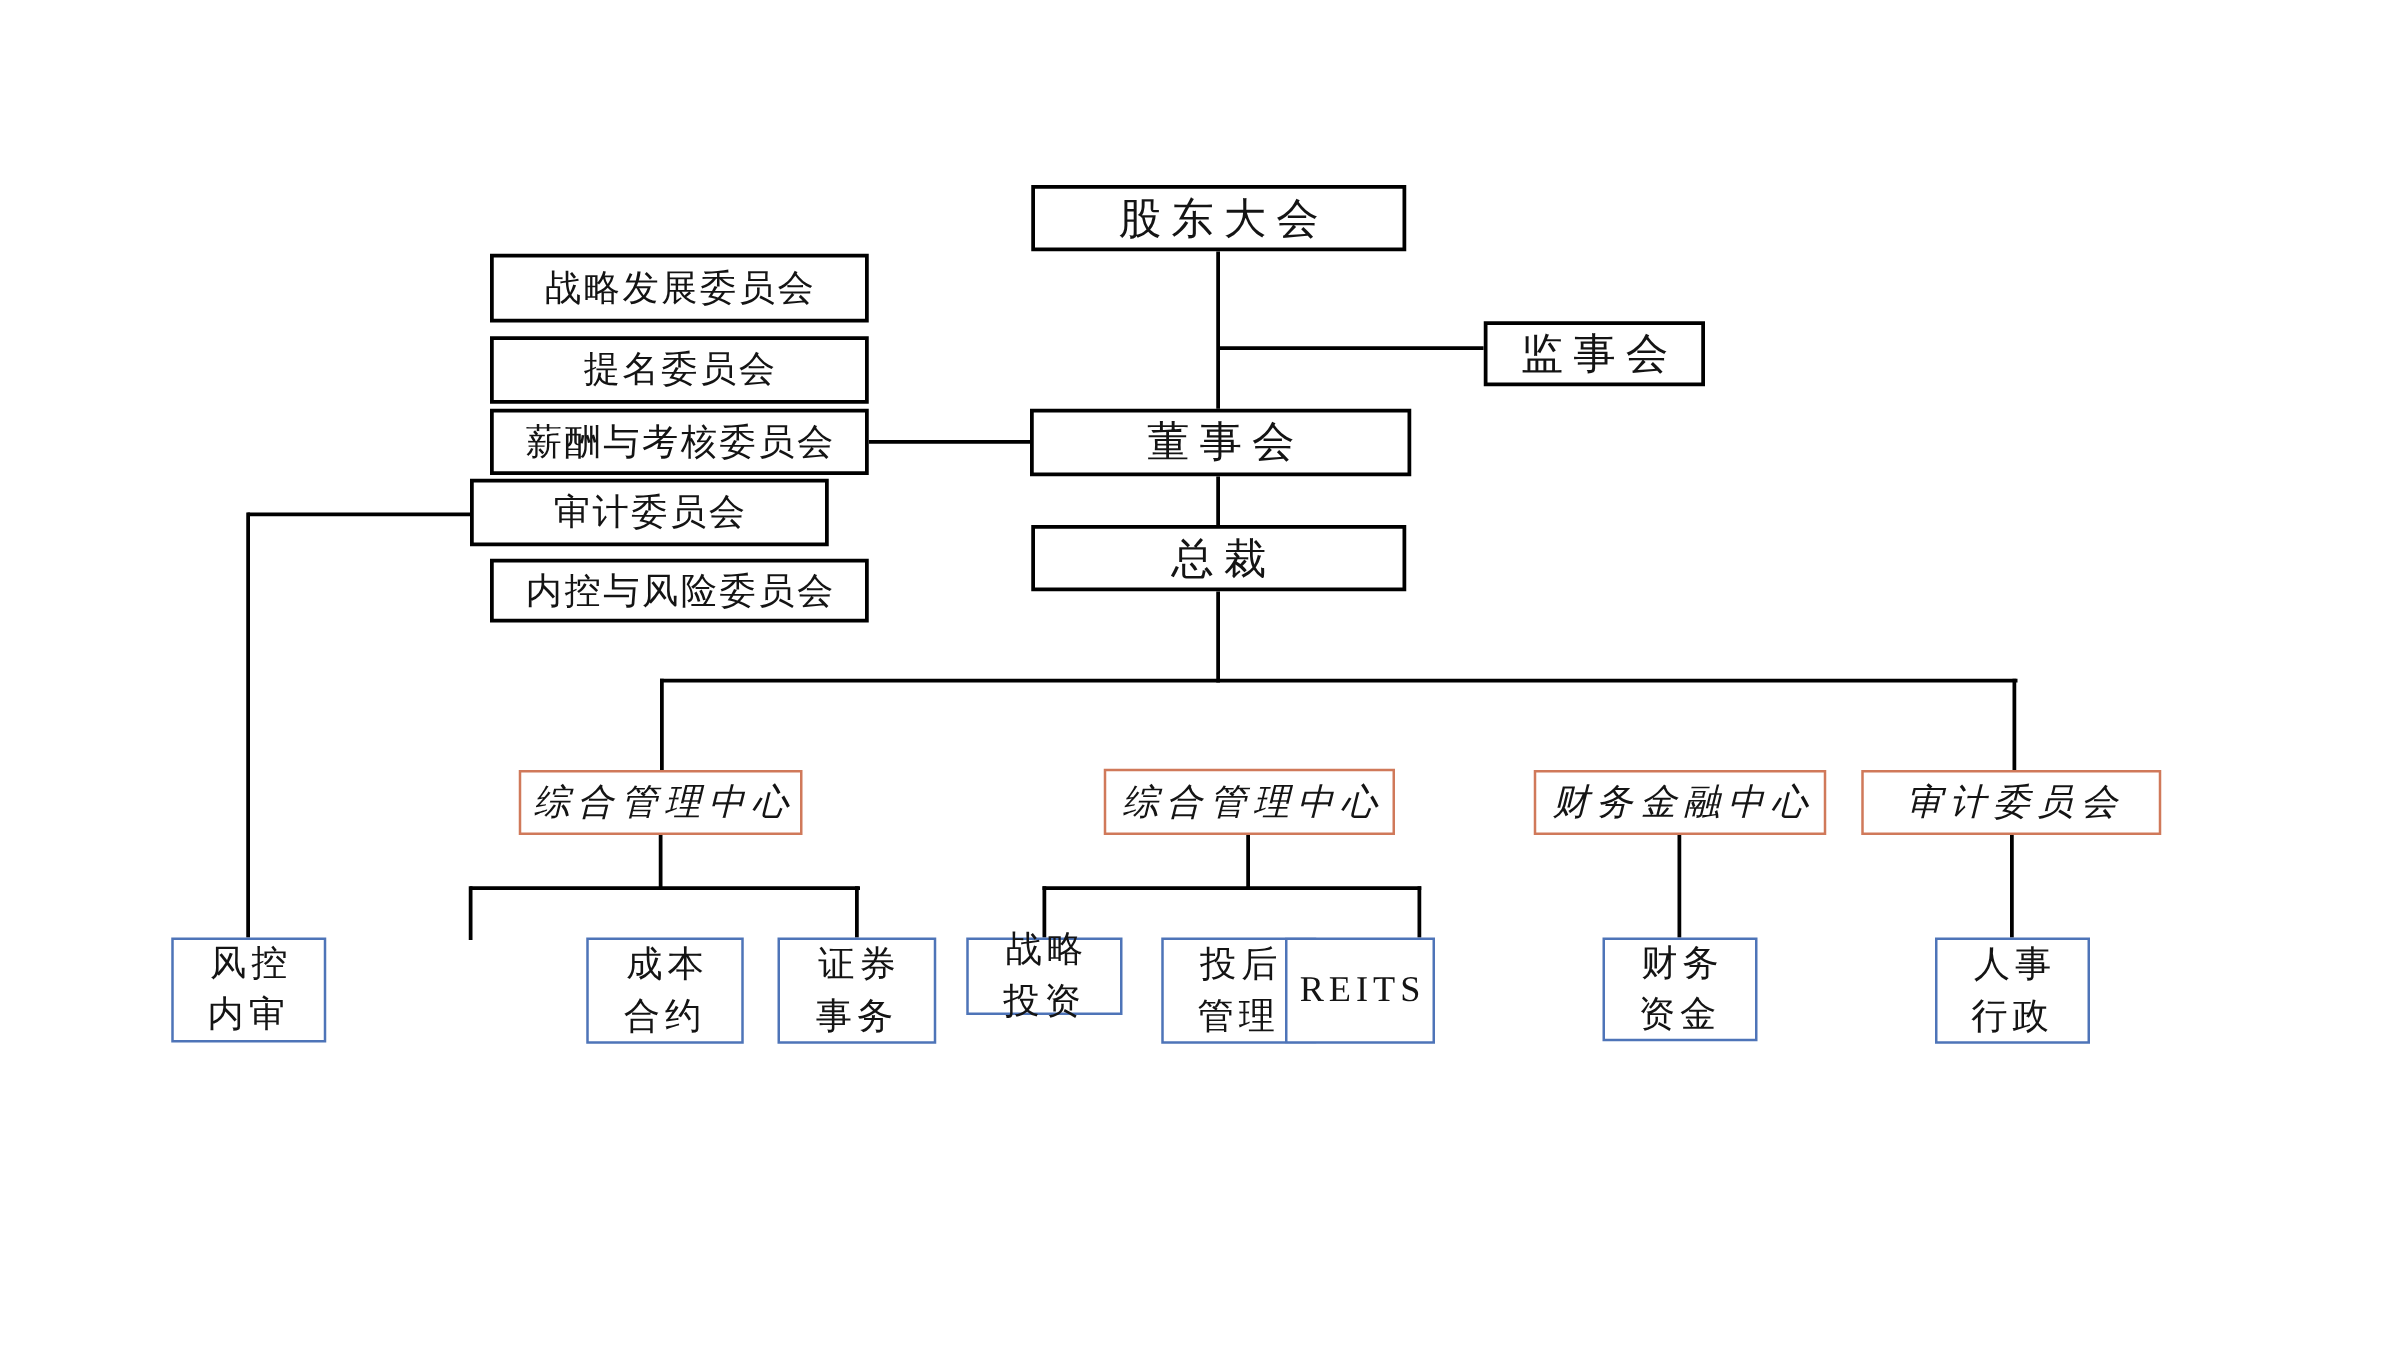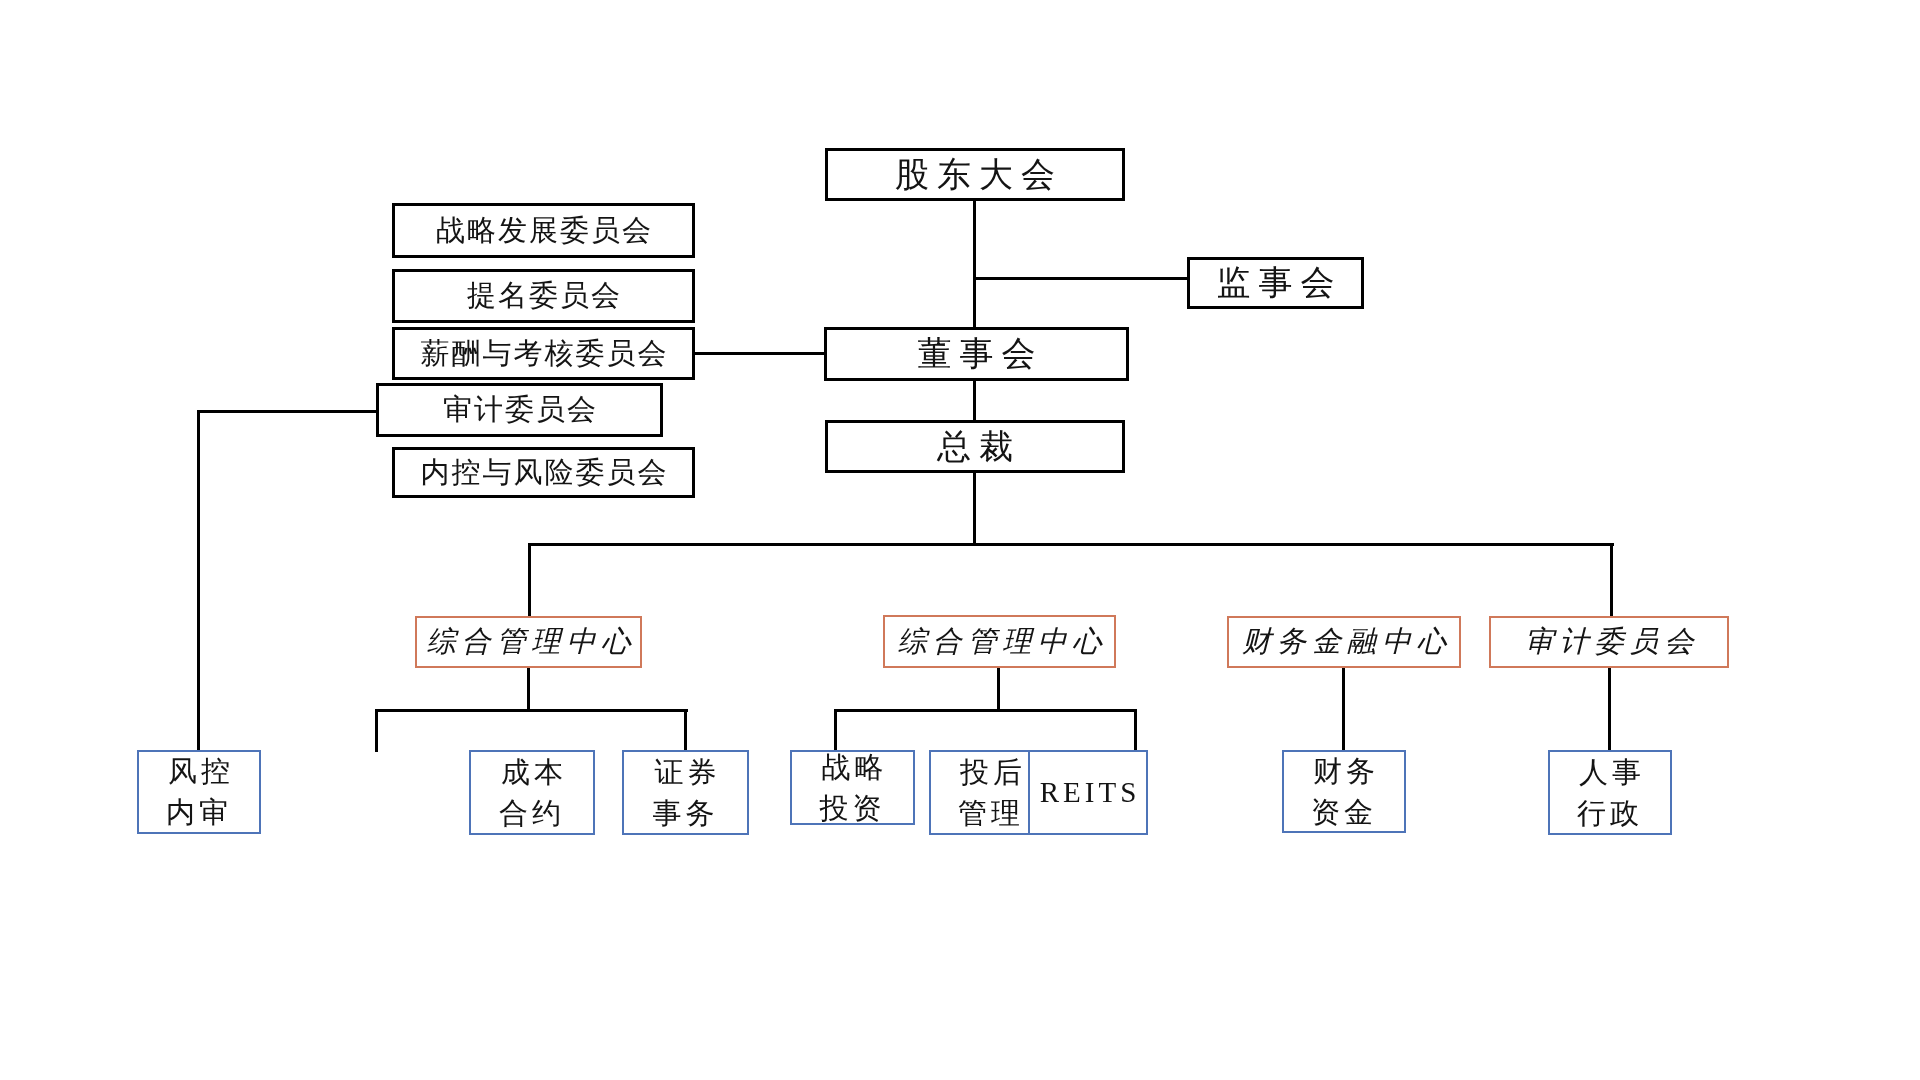--- a/index.html
+++ b/index.html
@@ -91,21 +91,21 @@
   <div class="node dept" style="left:137px;top:750px;width:124px;height:84px">风控
 内审</div>
 
 
   <div class="node dept" style="left:622px;top:750px;width:127px;height:85px">证券
 事务</div>
 
   <div class="node dept" style="left:469px;top:750px;width:126px;height:85px">成本
 合约</div>
 
-  <div class="node dept" style="left:790px;top:750px;width:125px;height:75px">战略
+  <div class="node dept" style="left:773px;top:750px;width:125px;height:62px">战略
 投资</div>
 
   <div class="node dept" style="left:929px;top:750px;width:124px;height:85px">投后
 管理</div>
 
   <div class="node dept" style="left:1028px;top:750px;width:120px;height:85px">REITS</div>
 
   <div class="node dept" style="left:1282px;top:750px;width:124px;height:83px">财务
 资金</div>
 

